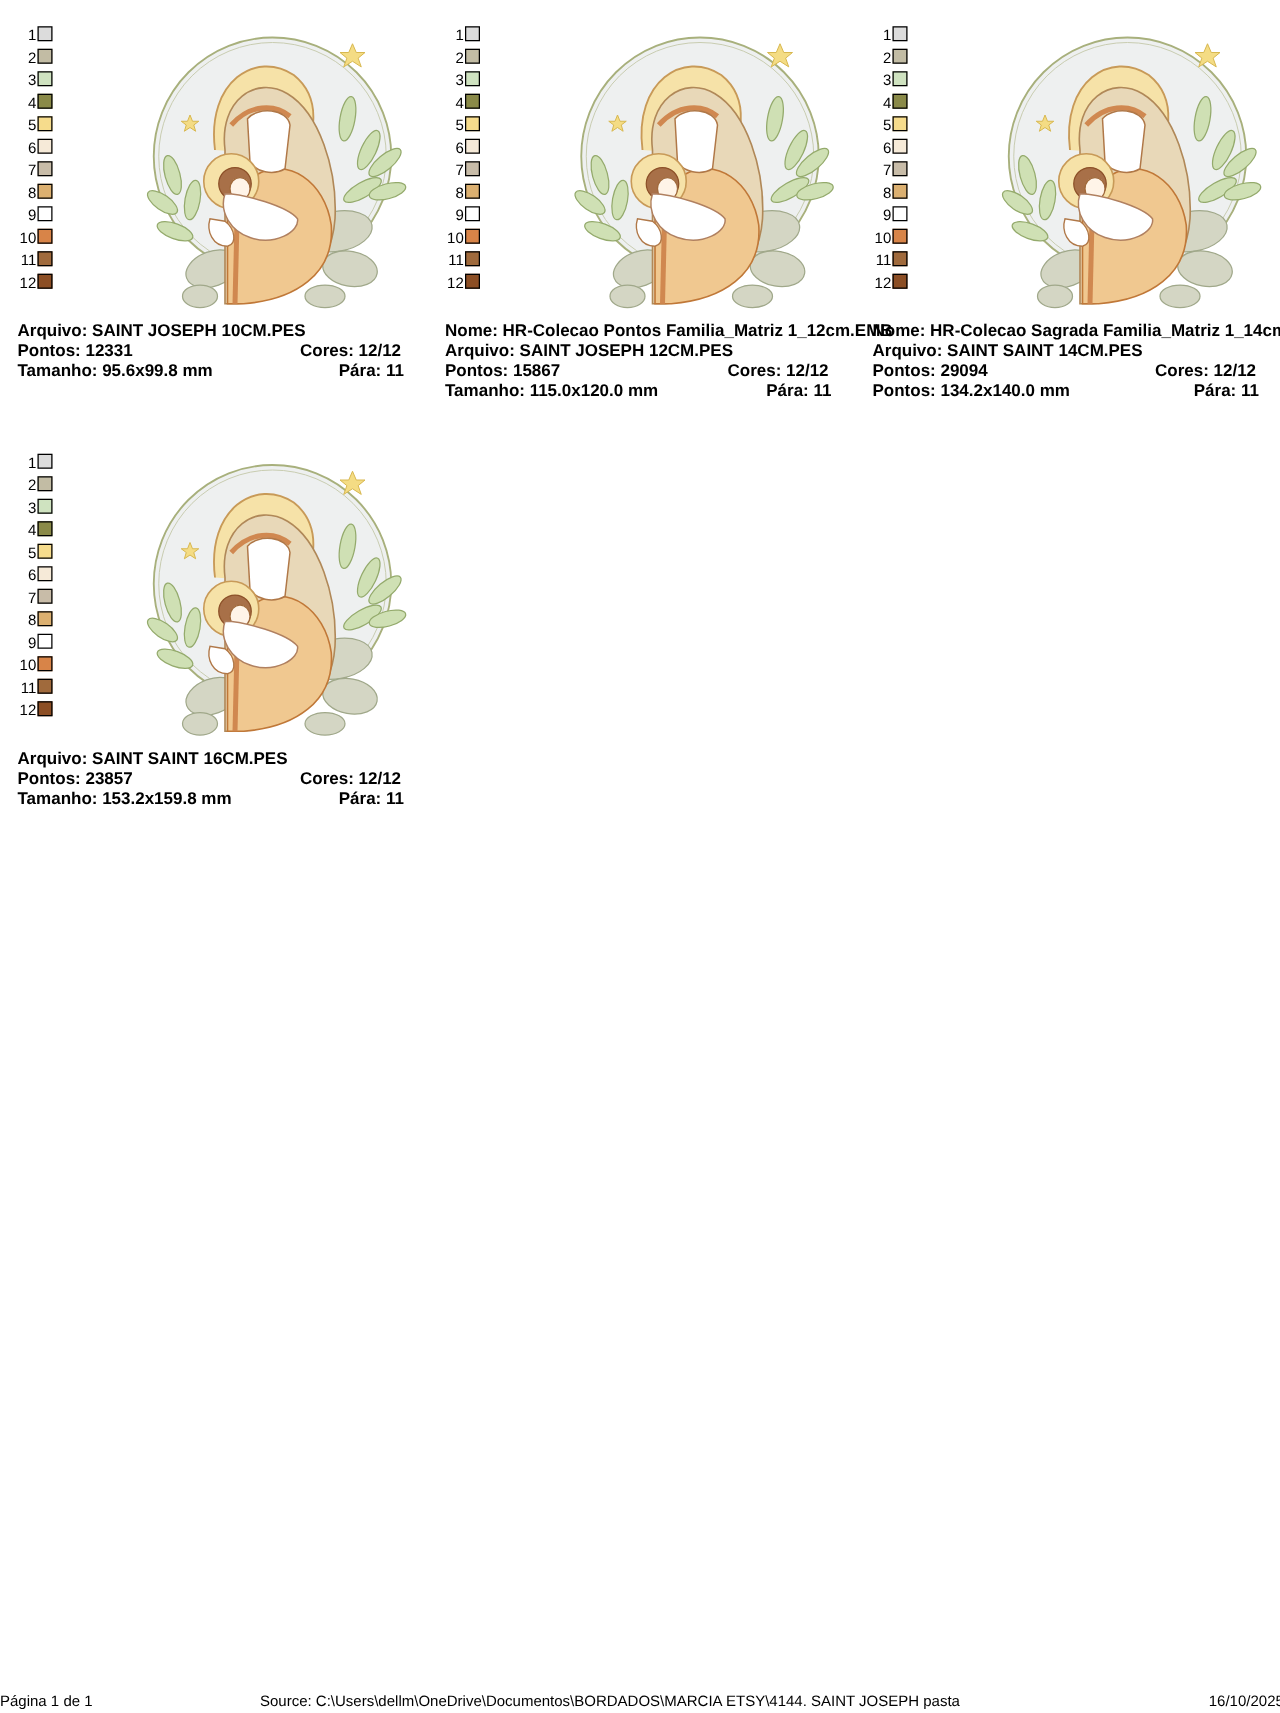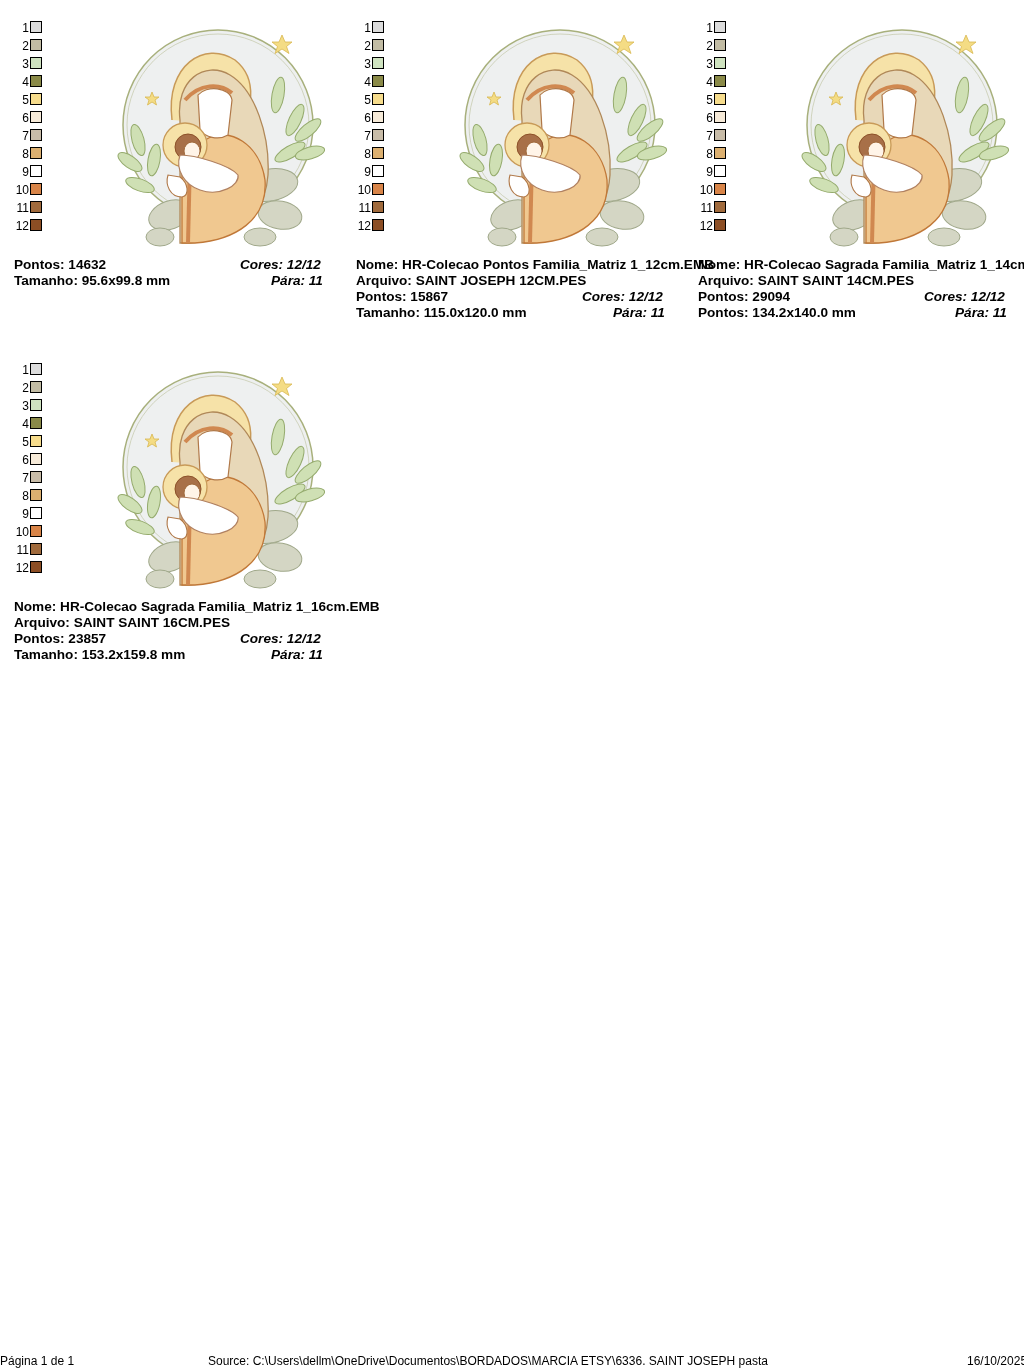--- a/index.html
+++ b/index.html
@@ -9,21 +9,21 @@
     .design { position: absolute; width: 345px; height: 330px; }
     .palette { position: absolute; left: 0; top: 0; width: 45px; }
     .swatch-row { position: absolute; left: 0; height: 18px; width: 45px; }
     .swatch-num { position: absolute; right: 16px; top: 1px; font-size: 12px; line-height: 14px; text-align: right; color: #000; font-family: "Liberation Sans", sans-serif; }
     .swatch-box { position: absolute; left: 30px; top: 1px; width: 12px; height: 12px; border: 1px solid #000; }
 
     .art { position: absolute; left: 110px; top: 5px; width: 220px; height: 225px; }
 
     .info { position: absolute; left: 14px; top: 237px; width: 700px; font-weight: bold; font-size: 13.6px; line-height: 16px; white-space: nowrap; }
     .info-line { position: relative; height: 16px; }
-    .info-right { position: absolute; left: 226px; top: 0; font-style: italic; }
+    .info-right { position: absolute; left: 226px; top: 0; }
     .info-right.para { left: 257px; }
 
     .footer { position: absolute; top: 1354px; font-size: 12px; line-height: 14px; white-space: nowrap; }
   </style>
 </head>
 <body>
 
 <div id="designs">
     <div class="design" style="left: 0px; top: 20px;">
     <div class="palette">
@@ -121,22 +121,23 @@
 
         <circle cx="78" cy="122" r="13" fill="#a87048" stroke="#8c5028" stroke-width="1"></circle>
         <ellipse cx="82" cy="126" rx="8" ry="9" fill="#fff4e8" stroke="#a06a3c" stroke-width="1"></ellipse>
 
         <path d="M70,130 C85,130 120,140 128,150 C130,160 110,172 90,165 C75,160 65,145 70,130 Z" fill="#ffffff" stroke="#b08060" stroke-width="1.2"></path>
 
         <path d="M58,150 C55,160 60,172 72,172 C80,170 78,158 70,152 Z" fill="#ffffff" stroke="#b07848" stroke-width="1.1"></path>
       </svg>
     </div>
     <div class="info">
-      <div class="info-line">
-        <span class="f-pontos">Pontos: 14632</span>
+      <div class="info-line"><span class="f-arquivo">Arquivo: SAINT JOSEPH 10CM.PES</span></div>
+      <div class="info-line">
+        <span class="f-pontos">Pontos: 12331</span>
         <span class="info-right f-cores">Cores: 12/12</span>
       </div>
       <div class="info-line">
         <span class="f-tamanho">Tamanho: 95.6x99.8 mm</span>
         <span class="info-right para f-para">Pára: 11</span>
       </div>
     </div>
   </div>
     <div class="design" style="left: 342px; top: 20px;">
     <div class="palette">
@@ -464,29 +465,28 @@
 
         <circle cx="78" cy="122" r="13" fill="#a87048" stroke="#8c5028" stroke-width="1"></circle>
         <ellipse cx="82" cy="126" rx="8" ry="9" fill="#fff4e8" stroke="#a06a3c" stroke-width="1"></ellipse>
 
         <path d="M70,130 C85,130 120,140 128,150 C130,160 110,172 90,165 C75,160 65,145 70,130 Z" fill="#ffffff" stroke="#b08060" stroke-width="1.2"></path>
 
         <path d="M58,150 C55,160 60,172 72,172 C80,170 78,158 70,152 Z" fill="#ffffff" stroke="#b07848" stroke-width="1.1"></path>
       </svg>
     </div>
     <div class="info">
-      <div class="info-line"><span class="f-nome">Nome: HR-Colecao Sagrada Familia_Matriz 1_16cm.EMB</span></div>
       <div class="info-line"><span class="f-arquivo">Arquivo: SAINT SAINT 16CM.PES</span></div>
       <div class="info-line">
         <span class="f-pontos">Pontos: 23857</span>
         <span class="info-right f-cores">Cores: 12/12</span>
       </div>
       <div class="info-line">
         <span class="f-tamanho">Tamanho: 153.2x159.8 mm</span>
         <span class="info-right para f-para">Pára: 11</span>
       </div>
     </div>
   </div>
   </div>
 
 <div class="footer" style="left:0px;">Página 1 de 1</div>
-<div class="footer" style="left:208px;">Source: C:\Users\dellm\OneDrive\Documentos\BORDADOS\MARCIA ETSY\6336. SAINT JOSEPH pasta</div>
+<div class="footer" style="left:208px;">Source: C:\Users\dellm\OneDrive\Documentos\BORDADOS\MARCIA ETSY\4144. SAINT JOSEPH pasta</div>
 <div class="footer" style="left:967px;">16/10/2025</div>
 
 </body></html>

